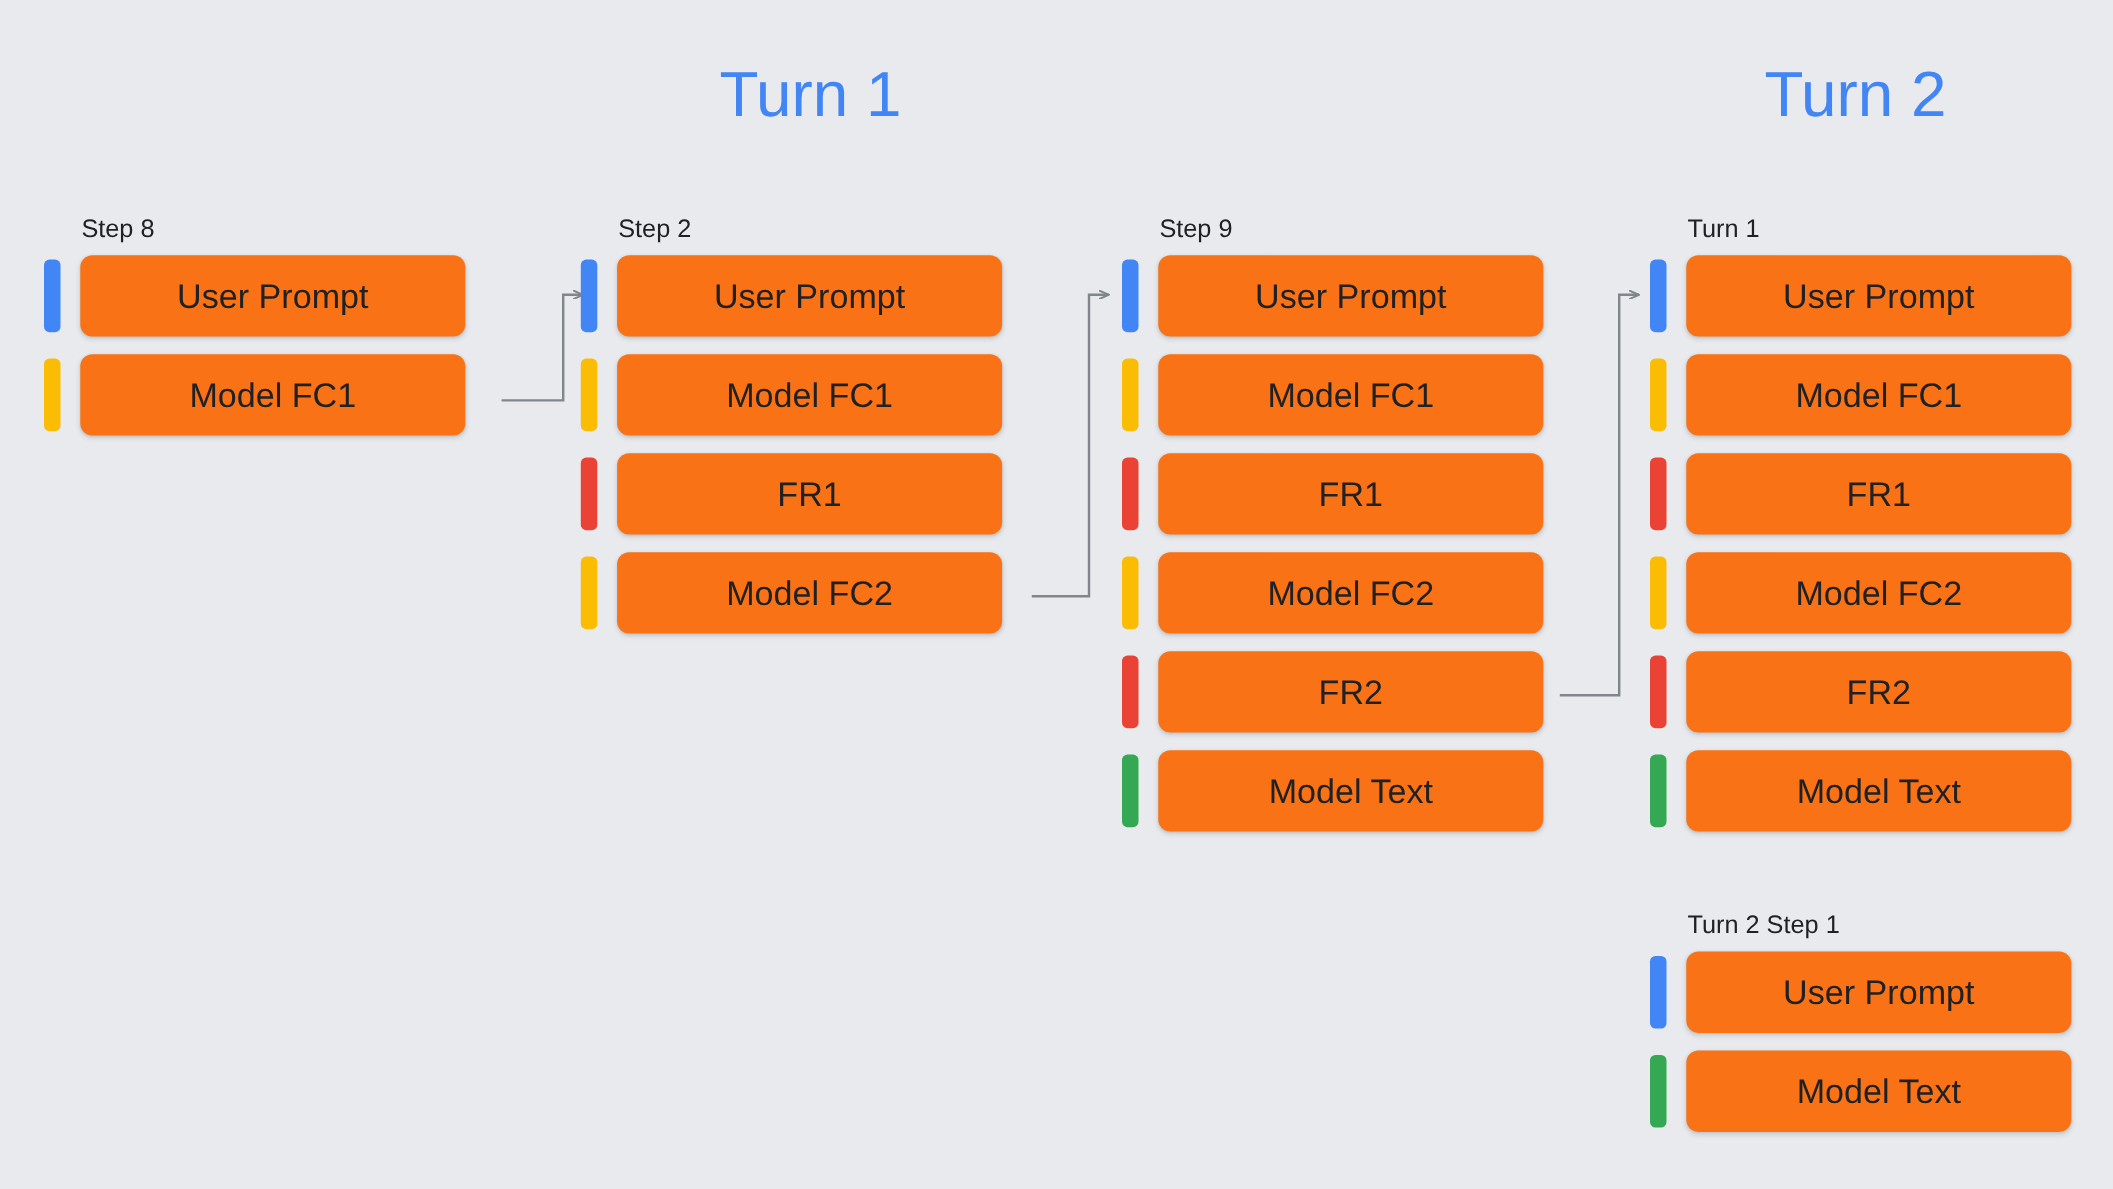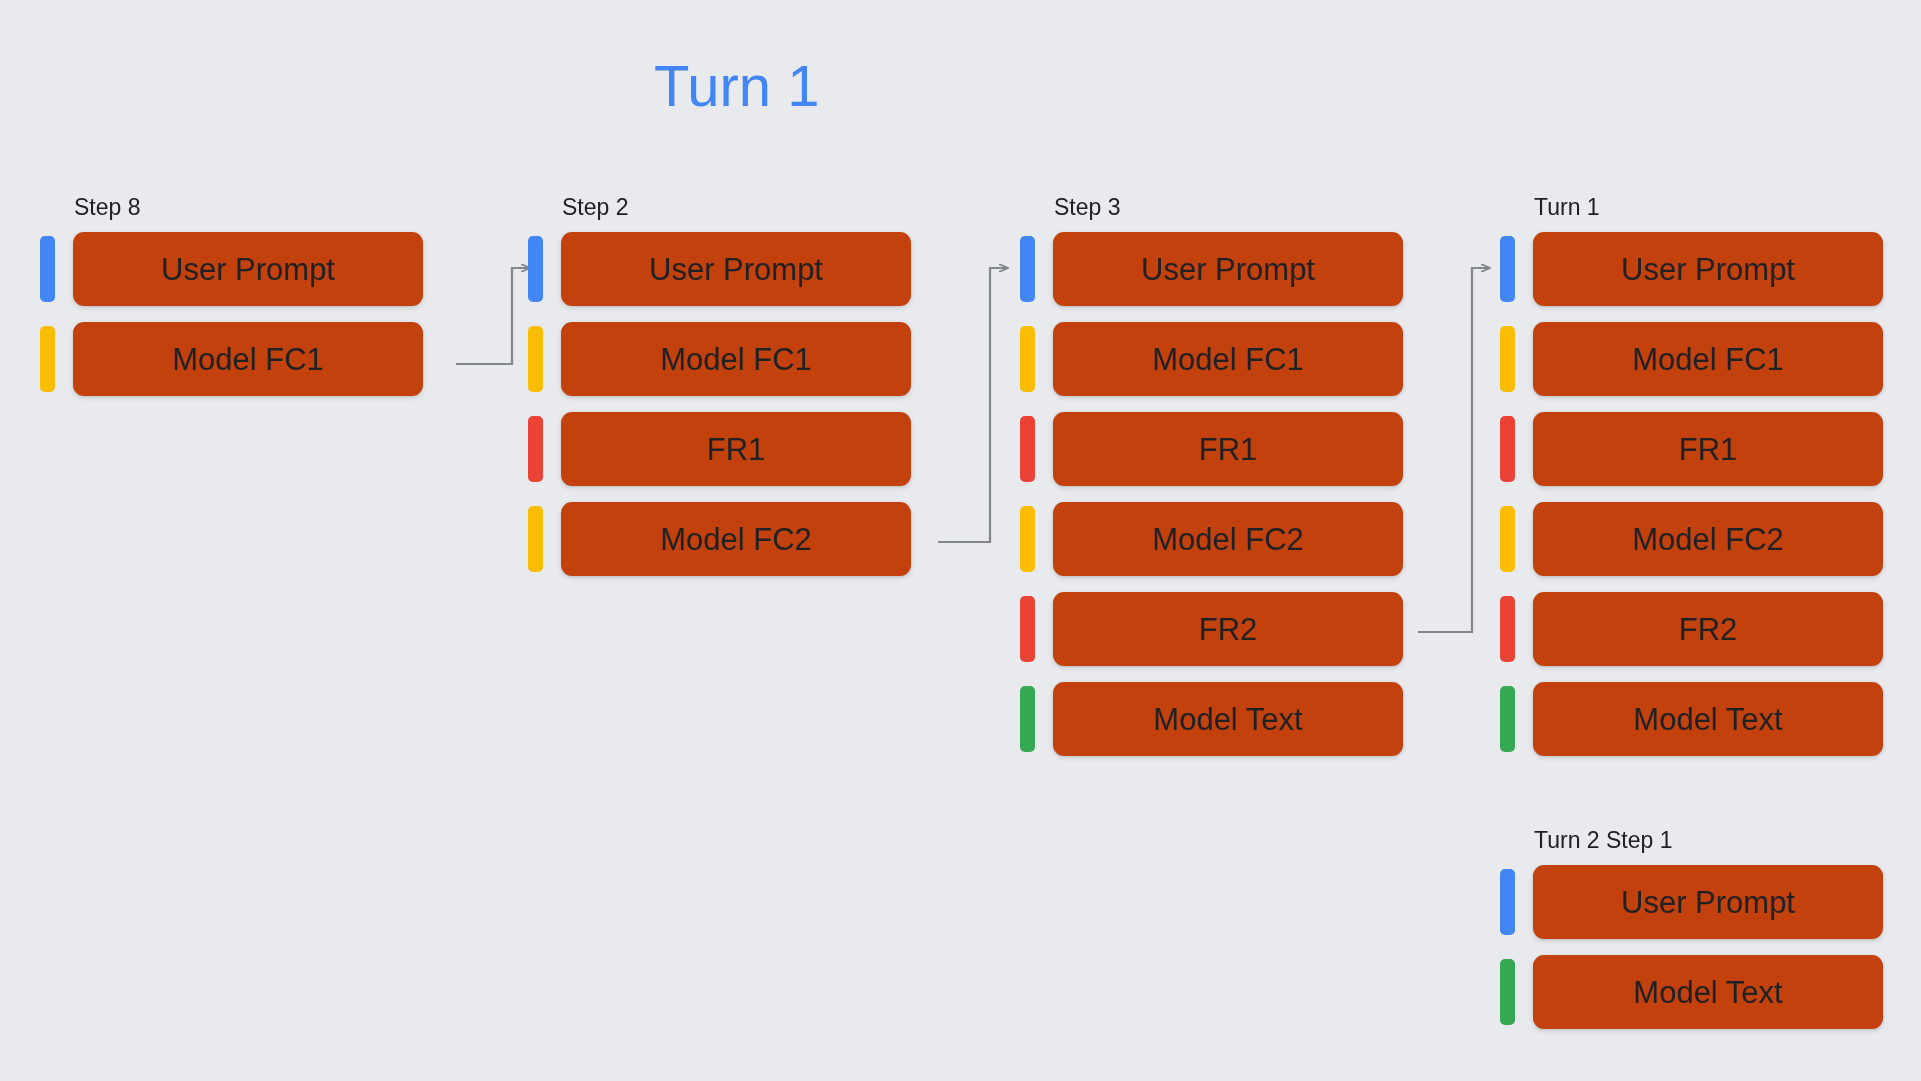--- a/index.html
+++ b/index.html
@@ -60,21 +60,21 @@
   .swatch {
     width: 15px;
     height: 66px;
     border-radius: 5px;
     flex: 0 0 auto;
     margin-right: 18px;
   }
 
   .card {
     height: 74px;
-    background: #c2410c;
+    background: #f97316;
     border-radius: 11px;
     box-shadow: 0 2px 5px rgba(60,64,67,0.16), 0 1px 2px rgba(60,64,67,0.10);
     display: flex;
     align-items: center;
     justify-content: center;
     flex: 0 0 auto;
   }
   .card-label {
     font-size: 31px;
     color: #202124;
@@ -91,20 +91,21 @@
     pointer-events: none;
   }
 </style>
 </head>
 <body style="background: rgb(232, 234, 237);">
 
 <div id="canvas">
 
   <div class="turn-heading" id="turn-heading-1" style="color: rgb(66, 133, 244);">Turn 1</div>
 
+  <div class="turn-heading" id="turn-heading-2" style="color: rgb(66, 133, 244);">Turn 2</div>
 
   <svg id="connectors" viewBox="0 0 1921 1081" xmlns="http://www.w3.org/2000/svg">
     <defs>
       <marker id="arrowhead" markerWidth="10" markerHeight="8" refX="9" refY="4" orient="auto" markerUnits="userSpaceOnUse">
         <path d="M 0 0 L 9 4 L 0 8" fill="none" stroke="#80868b" stroke-width="1.8"></path>
       </marker>
     </defs>
     <g id="connector-group">
         <path d="M 456 364 L 512 364 L 512 268 L 530 268" fill="none" stroke="#80868b" stroke-width="2.2" marker-end="url(#arrowhead)"></path>
         <path d="M 938 542 L 990 542 L 990 268 L 1008 268" fill="none" stroke="#80868b" stroke-width="2.2" marker-end="url(#arrowhead)"></path>
@@ -149,21 +150,21 @@
           </div>
         </div>
         <div class="row" style="top: 270px;">
           <div class="swatch" style="background: rgb(251, 188, 4);"></div>
           <div class="card" style="width: 350px;">
             <span class="card-label">Model FC2</span>
           </div>
         </div>
       </div>
       <div class="column" style="left: 1020px; top: 232px; width: 383px; height: 540px;">
-        <div class="column-label">Step 3</div>
+        <div class="column-label">Step 9</div>
         <div class="row" style="top: 0px;">
           <div class="swatch" style="background: rgb(66, 133, 244);"></div>
           <div class="card" style="width: 350px;">
             <span class="card-label">User Prompt</span>
           </div>
         </div>
         <div class="row" style="top: 90px;">
           <div class="swatch" style="background: rgb(251, 188, 4);"></div>
           <div class="card" style="width: 350px;">
             <span class="card-label">Model FC1</span>

